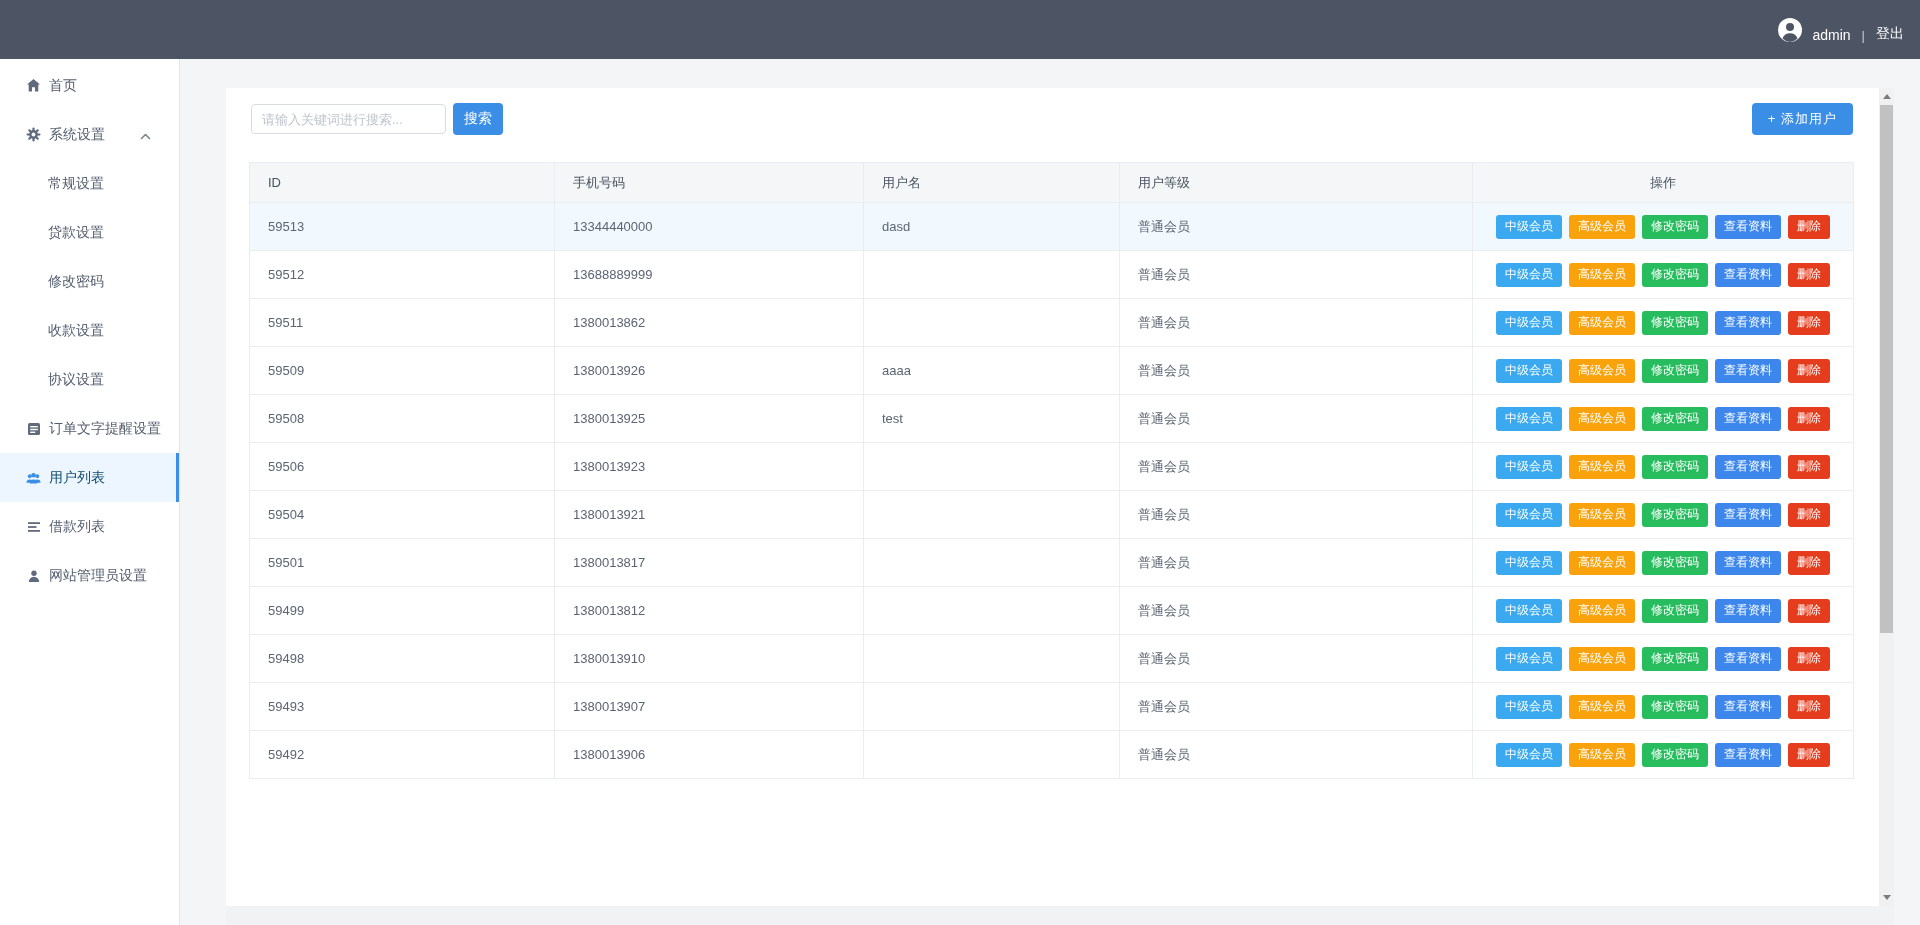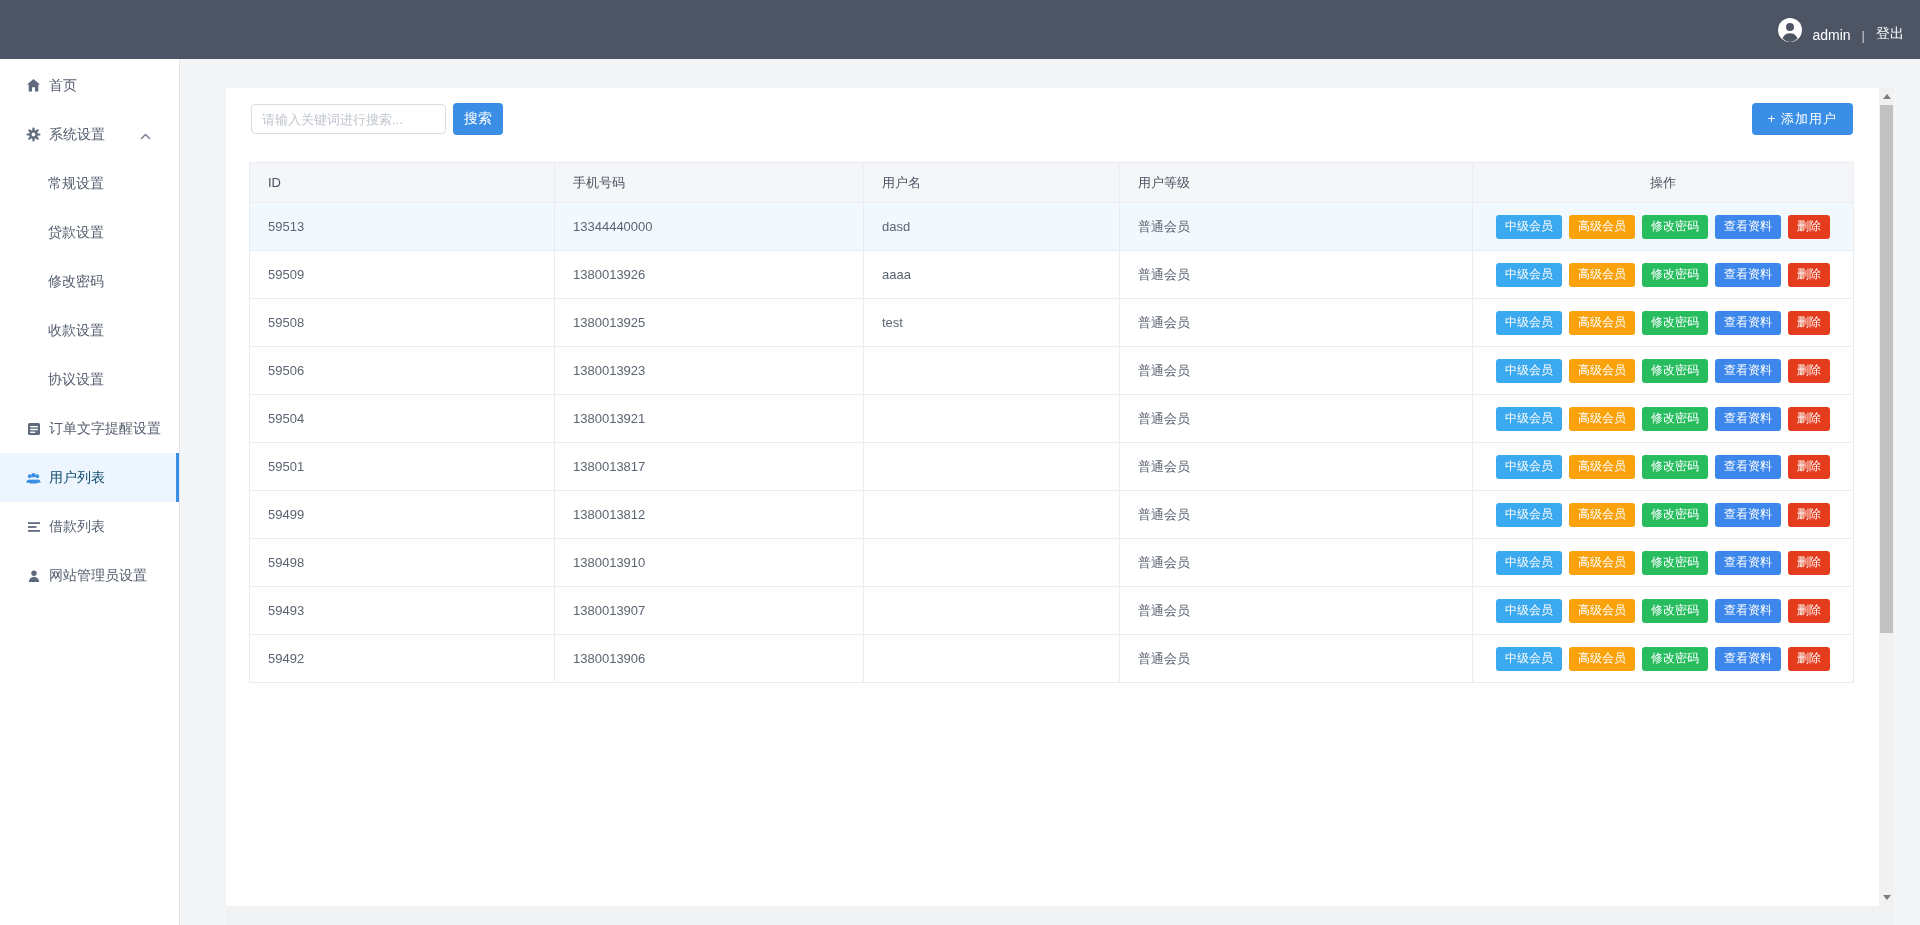--- a/index.html
+++ b/index.html
@@ -252,20 +252,50 @@
               <div class="ops-wrap">
                 <button class="act-btn" style="background: rgb(58, 169, 240);">中级会员</button>
                 <button class="act-btn" style="background: rgb(249, 162, 12);">高级会员</button>
                 <button class="act-btn" style="background: rgb(39, 189, 94);">修改密码</button>
                 <button class="act-btn" style="background: rgb(61, 135, 236);">查看资料</button>
                 <button class="act-btn" style="background: rgb(228, 60, 29);">删除</button>
               </div>
             </td>
           </tr>
           <tr>
+            <td>59512</td>
+            <td>13688889999</td>
+            <td></td>
+            <td>普通会员</td>
+            <td class="ops">
+              <div class="ops-wrap">
+                <button class="act-btn" style="background: rgb(58, 169, 240);">中级会员</button>
+                <button class="act-btn" style="background: rgb(249, 162, 12);">高级会员</button>
+                <button class="act-btn" style="background: rgb(39, 189, 94);">修改密码</button>
+                <button class="act-btn" style="background: rgb(61, 135, 236);">查看资料</button>
+                <button class="act-btn" style="background: rgb(228, 60, 29);">删除</button>
+              </div>
+            </td>
+          </tr>
+          <tr>
+            <td>59511</td>
+            <td>1380013862</td>
+            <td></td>
+            <td>普通会员</td>
+            <td class="ops">
+              <div class="ops-wrap">
+                <button class="act-btn" style="background: rgb(58, 169, 240);">中级会员</button>
+                <button class="act-btn" style="background: rgb(249, 162, 12);">高级会员</button>
+                <button class="act-btn" style="background: rgb(39, 189, 94);">修改密码</button>
+                <button class="act-btn" style="background: rgb(61, 135, 236);">查看资料</button>
+                <button class="act-btn" style="background: rgb(228, 60, 29);">删除</button>
+              </div>
+            </td>
+          </tr>
+          <tr>
             <td>59509</td>
             <td>1380013926</td>
             <td>aaaa</td>
             <td>普通会员</td>
             <td class="ops">
               <div class="ops-wrap">
                 <button class="act-btn" style="background: rgb(58, 169, 240);">中级会员</button>
                 <button class="act-btn" style="background: rgb(249, 162, 12);">高级会员</button>
                 <button class="act-btn" style="background: rgb(39, 189, 94);">修改密码</button>
                 <button class="act-btn" style="background: rgb(61, 135, 236);">查看资料</button>

